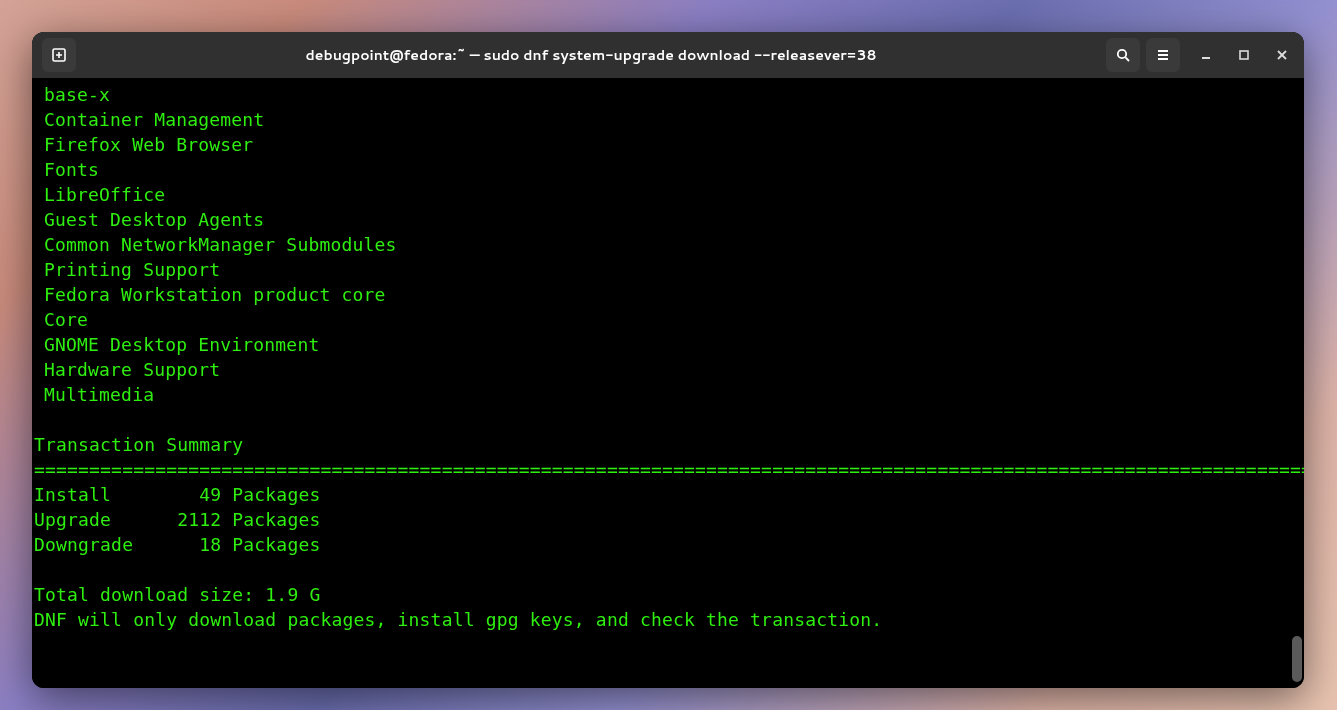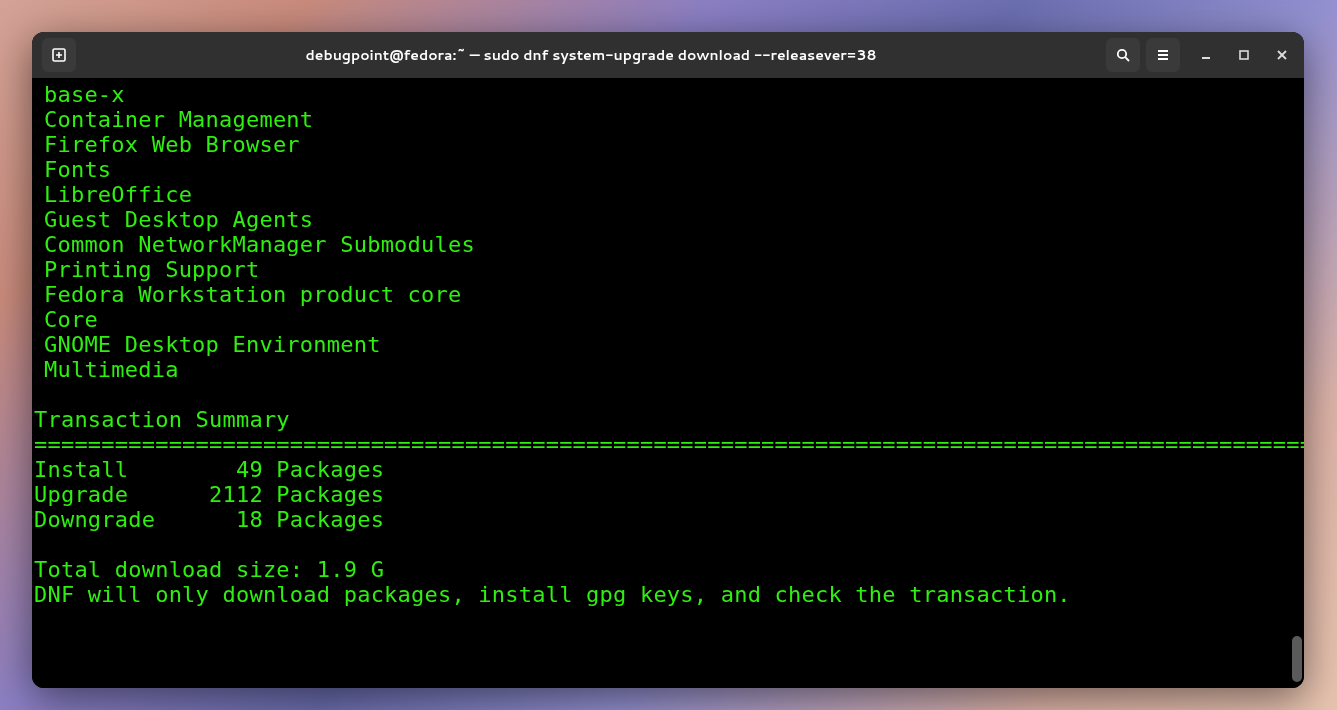--- a/index.html
+++ b/index.html
@@ -62,21 +62,21 @@
       align-items:center;
       justify-content:center;
       color:#ddd;
       border-radius:4px;
       margin-left: 8px;
     }
     .terminal-body {
       flex: 1;
       background: #000;
       color: #2fef10;
-      font-size: 22px;
+      font-size: 18px;
       line-height: 25px;
       padding: 4px 0 0 2px;
       overflow: hidden;
       position: relative;
       letter-spacing: 0.01em;
     }
     .terminal-body .line { white-space: pre; }
     .indent { padding-left: 10px; }
     .cursor {
       display:inline-block;
@@ -149,20 +149,21 @@
         <div class="line indent">Container Management</div>
         <div class="line indent">Firefox Web Browser</div>
         <div class="line indent">Fonts</div>
         <div class="line indent">LibreOffice</div>
         <div class="line indent">Guest Desktop Agents</div>
         <div class="line indent">Common NetworkManager Submodules</div>
         <div class="line indent">Printing Support</div>
         <div class="line indent">Fedora Workstation product core</div>
         <div class="line indent">Core</div>
         <div class="line indent">GNOME Desktop Environment</div>
+        <div class="line indent">Hardware Support</div>
         <div class="line indent">Multimedia</div>
       </div>
     <div class="line">&nbsp;</div>
     <div class="line">Transaction Summary</div>
     <div class="line rule-line">================================================================================================================================</div>
     <div id="summary-rows">
         <div class="line">Install        49 Packages</div>
         <div class="line">Upgrade      2112 Packages</div>
         <div class="line">Downgrade      18 Packages</div>
       </div>

